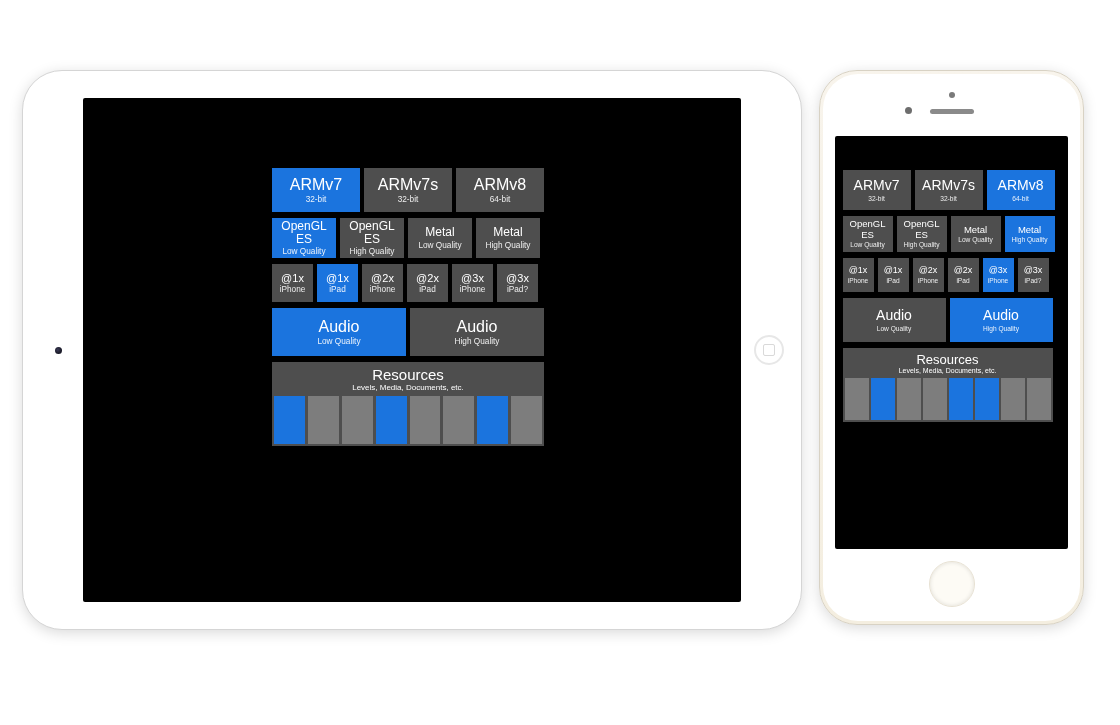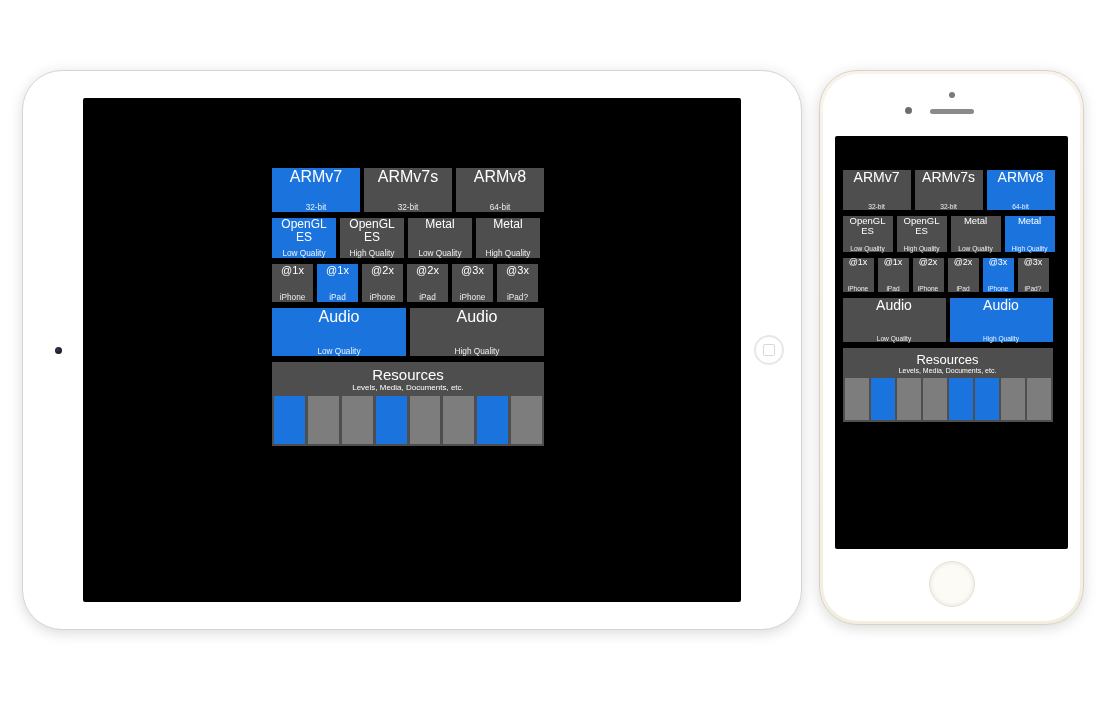--- a/index.html
+++ b/index.html
@@ -125,21 +125,21 @@
     position:absolute;
     left:50%;
     transform:translateX(-50%);
     color:#fff;
     text-align:center;
   }
   .row{ display:flex; gap:4px; margin-bottom:6px; }
   .tile{
     background:#4e4e4e;
     display:flex; flex-direction:column;
-    align-items:center; justify-content:space-between;
+    align-items:center; justify-content:center;
     line-height:1.1;
   }
   .tile.sel{ background:#1b74de; }
   .tile .t1{ font-weight:400; }
   .tile .t2{ font-size:.55em; opacity:.9; margin-top:1px; }
 
   
   .ipad .grid{ top:70px; width:280px; font-size:15px; }
   .ipad .r-arch .tile{ width:88px; height:44px; }
   .ipad .r-arch .t1{ font-size:16px; }

